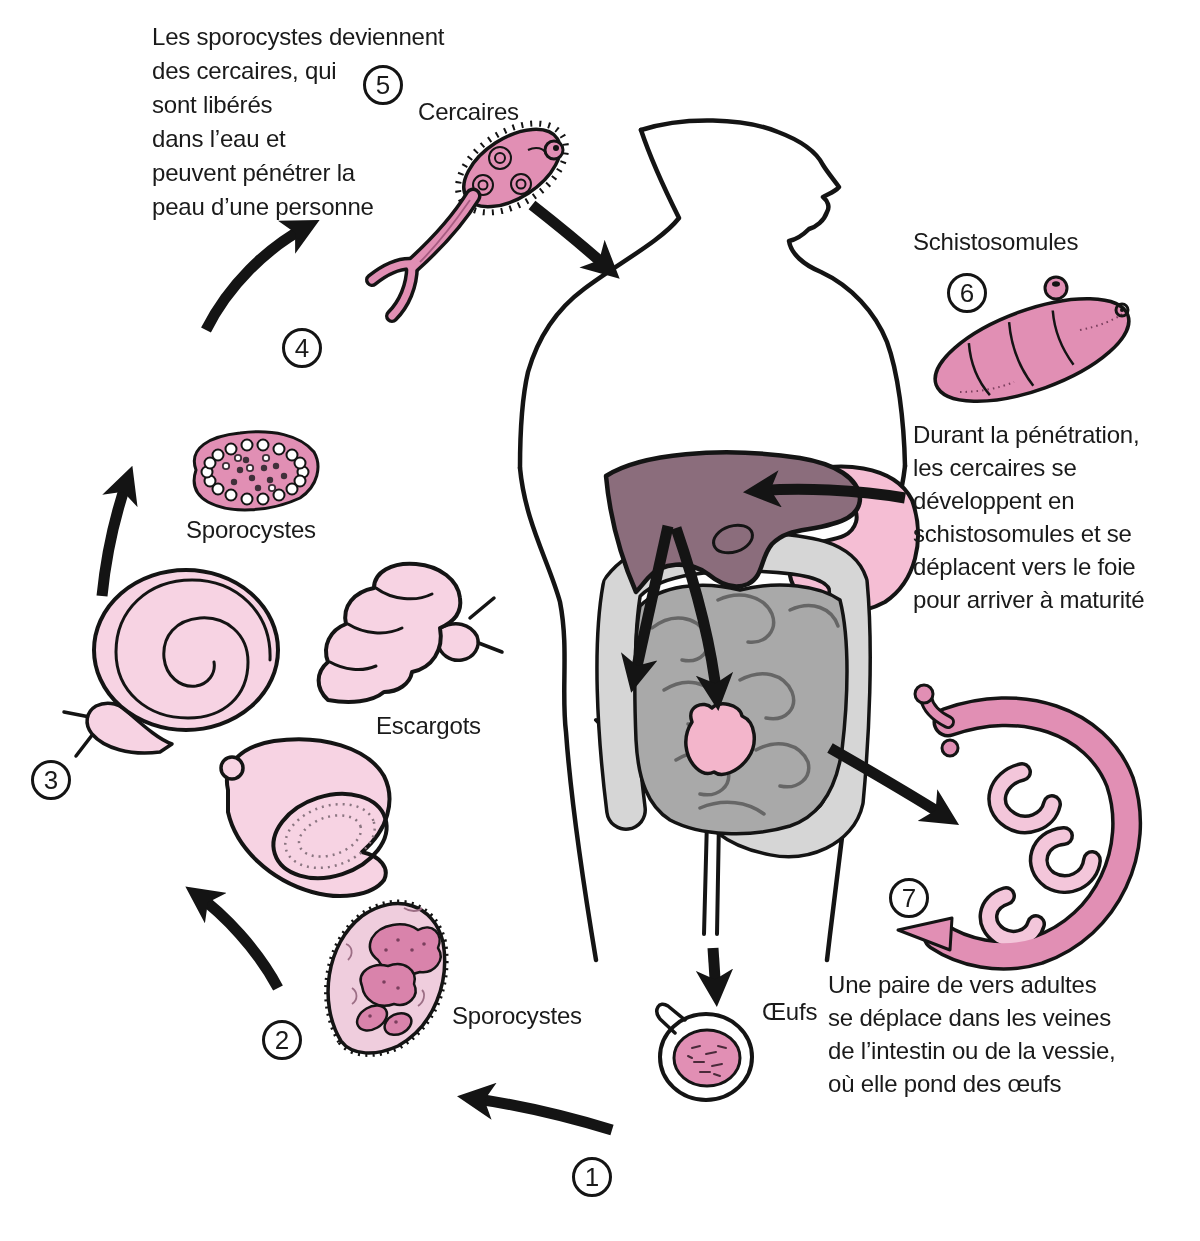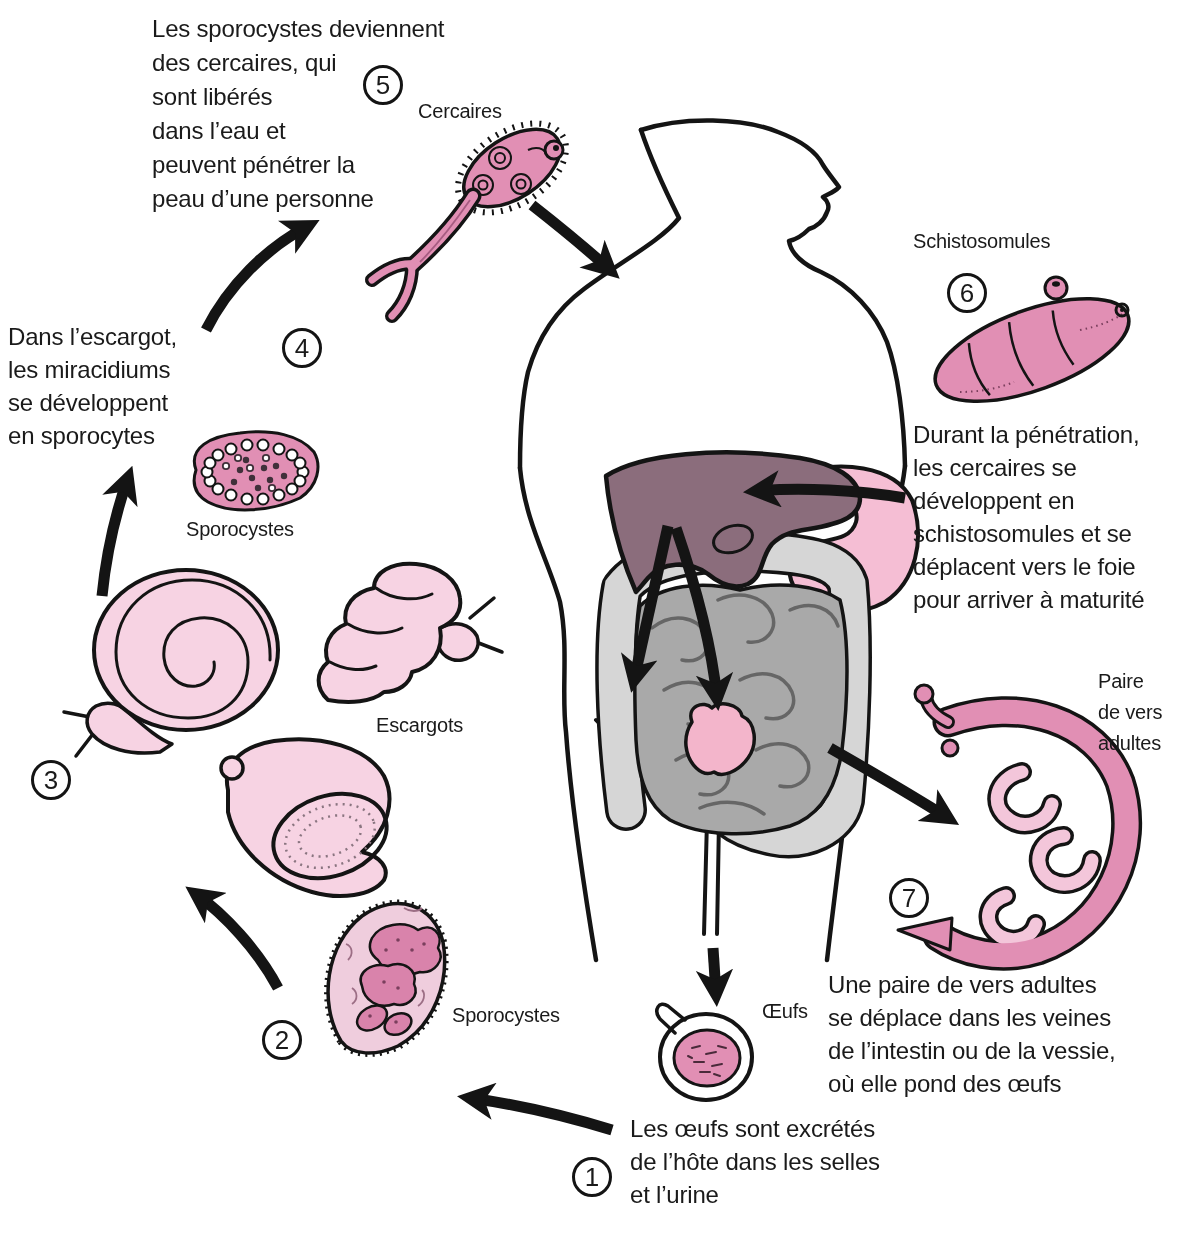--- a/index.html
+++ b/index.html
@@ -8,21 +8,21 @@
     --snail-aperture-pink:#efd7e2; --miracidium-ground-pink:#efcddd; --miracidium-lobe-pink:#d983ab;
     --liver-mauve:#8b6d7c; --stomach-pink:#f5bed4; --intestine-gray:#a9a9a9; --colon-gray:#d6d6d6;
     --bladder-pink:#f3b5cb; --outline-black:#141414; --text-black:#1a1a1a;
   }
   *{margin:0;padding:0;box-sizing:border-box}
   html,body{background:#fff}
   .canvas{position:relative;width:1200px;height:1241px;background:#fff;overflow:hidden;
           font-family:"Liberation Sans",sans-serif;color:var(--text-black);}
   .art{position:absolute;left:0;top:0;width:1200px;height:1241px}
   .para{position:absolute;white-space:pre-line;font-size:24px;line-height:33px;letter-spacing:-0.2px;color:var(--text-black)}
-  .label{position:absolute;white-space:pre-line;font-size:20px;line-height:31px;letter-spacing:-0.2px;color:var(--text-black)}
+  .label{position:absolute;white-space:pre-line;font-size:24px;line-height:31px;letter-spacing:-0.2px;color:var(--text-black)}
   .badge{position:absolute;width:40px;height:40px;border:3px solid var(--outline-black);border-radius:50%;
          background:#fff;font-size:26px;line-height:34px;text-align:center;color:var(--text-black)}
   
   .oln{stroke:var(--outline-black);fill:none;stroke-linecap:round;stroke-linejoin:round}
   .fill-parasite{fill:var(--parasite-pink)} .fill-snail{fill:var(--snail-pink)}
   .fill-liver{fill:var(--liver-mauve)} .fill-stomach{fill:var(--stomach-pink)}
   .fill-intestine{fill:var(--intestine-gray)} .fill-bladder{fill:var(--bladder-pink)}
   .fill-mirac{fill:var(--miracidium-ground-pink)} .fill-lobe{fill:var(--miracidium-lobe-pink)}
   .stroke-colon{stroke:var(--colon-gray)} .stroke-parasite{stroke:var(--parasite-pink)}
   .stroke-parasite-light{stroke:var(--parasite-light-pink)}
@@ -258,53 +258,43 @@
       <path class="arrow" marker-end="url(#ah)" d="M 206,330 C 228,286 266,248 308,226"></path>
       <path class="arrow" marker-end="url(#ah)" d="M 532,205 C 560,227 588,250 610,270"></path>
       <path class="arrow" marker-end="url(#ah)" d="M 905,498 C 858,490 800,487 756,491"></path>
       <path class="arrow" stroke-width="10" marker-end="url(#ah)" d="M 668,526 L 634,680"></path>
       <path class="arrow" stroke-width="10" marker-end="url(#ah)" d="M 676,528 C 700,598 712,650 717,698"></path>
       <path class="arrow" marker-end="url(#ah)" d="M 830,748 C 872,772 916,798 948,818"></path>
       <path class="arrow" stroke-width="10" marker-end="url(#ah)" d="M 713,948 L 716,994"></path>
     </g>
   </svg>
 
-  <div class="para" style="left:152px;top:12px;width:360px;line-height:34px">Les sporocystes deviennent
+  <div class="para" style="left:152px;top:20px;width:360px;line-height:34px">Les sporocystes deviennent
 des cercaires, qui
 sont libérés
 dans l’eau et
 peuvent pénétrer la
 peau d’une personne</div>
-  <div class="para" style="left:8px;top:320px;width:280px">Dans l’escargot,
-les miracidiums
-se développent
-en sporocytes</div>
-  <div class="para" style="left:630px;top:1112px;width:320px">Les œufs sont excrétés
-de l’hôte dans les selles
-et l’urine</div>
   <div class="para" style="left:913px;top:418px;width:300px">Durant la pénétration,
 les cercaires se
 développent en
 schistosomules et se
 déplacent vers le foie
 pour arriver à maturité</div>
   <div class="para" style="left:828px;top:968px;width:380px">Une paire de vers adultes
 se déplace dans les veines
 de l’intestin ou de la vessie,
 où elle pond des œufs</div>
 
   <div class="label" style="left:418px;top:96px">Cercaires</div>
   <div class="label" style="left:186px;top:514px">Sporocystes</div>
   <div class="label" style="left:376px;top:710px">Escargots</div>
   <div class="label" style="left:452px;top:1000px">Sporocystes</div>
   <div class="label" style="left:762px;top:996px">Œufs</div>
   <div class="label" style="left:913px;top:226px">Schistosomules</div>
-  <div class="label" style="left:1098px;top:666px">Paire
-de vers
-adultes</div>
 
   <div class="badge" style="left:572px;top:1157px">1</div>
   <div class="badge" style="left:262px;top:1020px">2</div>
   <div class="badge" style="left:31px;top:760px">3</div>
   <div class="badge" style="left:282px;top:328px">4</div>
   <div class="badge" style="left:363px;top:65px">5</div>
   <div class="badge" style="left:947px;top:273px">6</div>
   <div class="badge" style="left:889px;top:878px">7</div>
 
 </div>

